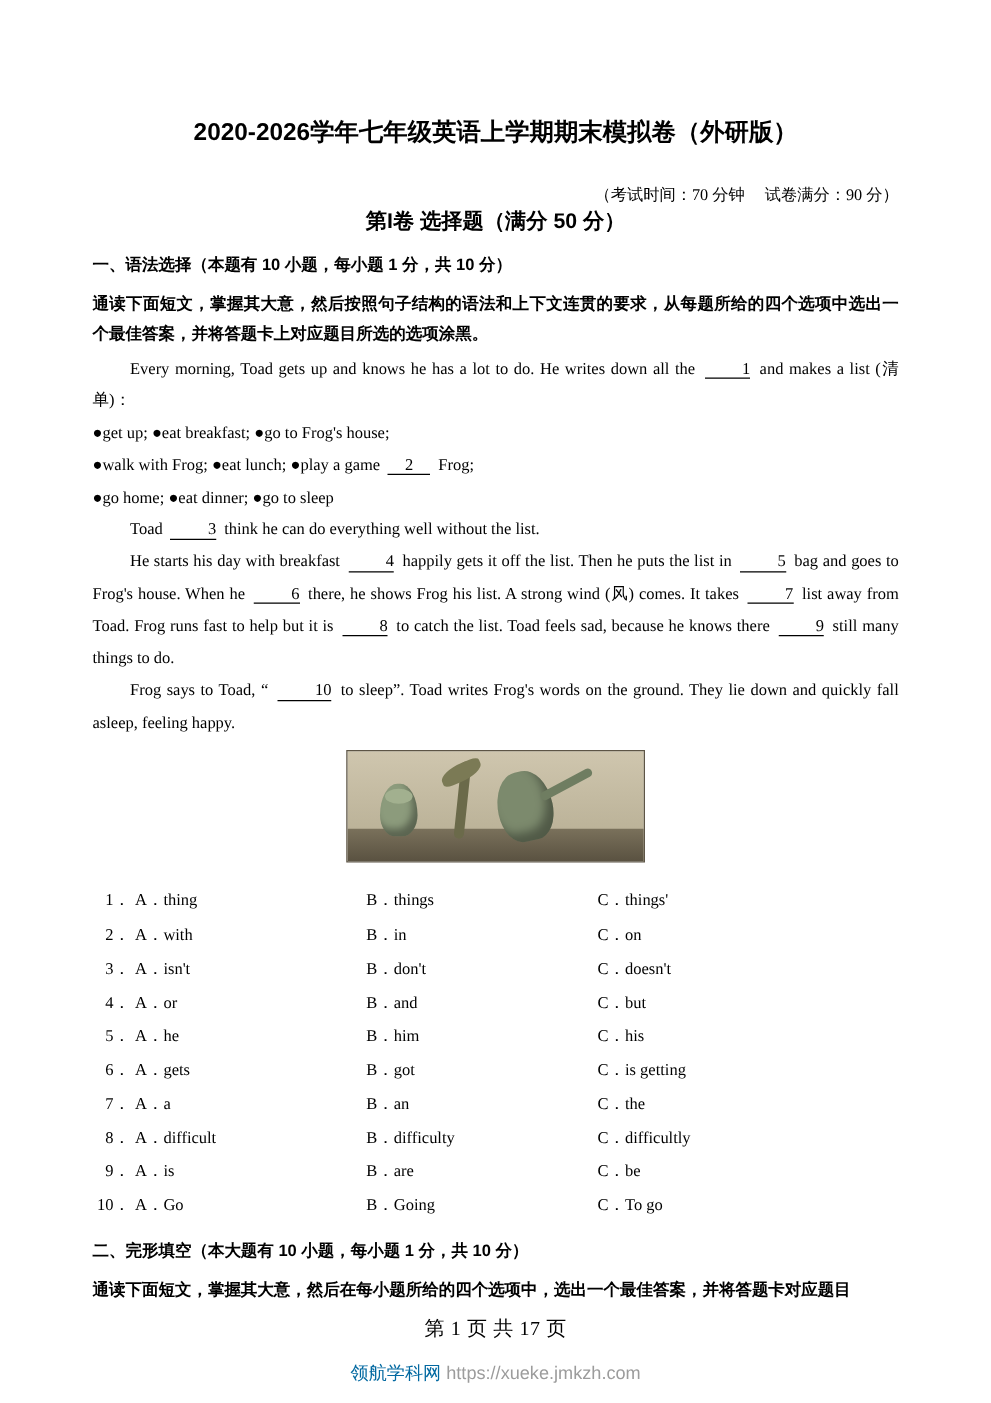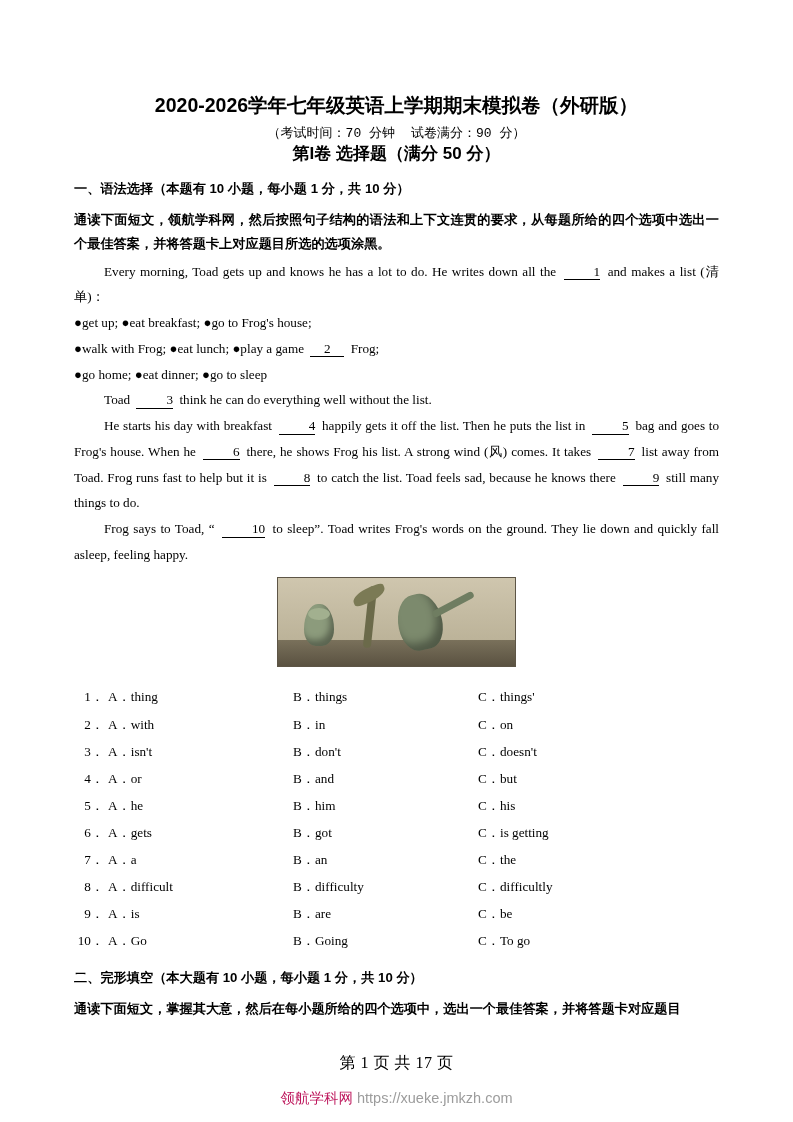--- a/index.html
+++ b/index.html
@@ -25,24 +25,24 @@
   .doc-title {
     text-align: center;
     font-family: "Liberation Sans", sans-serif;
     font-weight: bold;
     font-size: 19.5px;
     letter-spacing: 0px;
     margin: 20px 0 0 0;
     white-space: nowrap;
   }
   .exam-meta {
-    text-align: center;
+    text-align: right;
     font-size: 13px;
-    margin-top: 5px;
-    font-family: Liberation Mono, monospace;
+    margin-top: 28px;
+    font-family: Liberation Serif, serif;
   }
   .exam-meta .gap {
     display: inline-block;
     width: 16px;
   }
   .section-head {
     text-align: center;
     font-family: "Liberation Sans", sans-serif;
     font-weight: bold;
     font-size: 17px;
@@ -180,38 +180,38 @@
   }
   .watermark {
     position: absolute;
     left: 0; right: 0;
     bottom: 14px;
     text-align: center;
     font-family: "Liberation Sans", sans-serif;
     font-size: 14.5px;
     color: #9c9c9c;
   }
-  .watermark .wm-brand { color: #be185d; }
+  .watermark .wm-brand { color: #0369a1; }
 </style>
 </head>
 <body>
 
 <div class="page">
 
   <h1 class="doc-title">2020-2026学年七年级英语上学期期末模拟卷（外研版）</h1>
 
   <div class="exam-meta">
     <span>（考试时间：70 分钟</span><span class="gap"></span><span>试卷满分：90 分）</span>
   </div>
 
   <div class="section-head">第I卷 选择题（满分 50 分）</div>
 
   <div class="q-head">一、语法选择（本题有 10 小题，每小题 1 分，共 10 分）</div>
 
-  <div class="instruct">通读下面短文，领航学科网，然后按照句子结构的语法和上下文连贯的要求，从每题所给的四个选项中选出一个最佳答案，并将答题卡上对应题目所选的选项涂黑。</div>
+  <div class="instruct">通读下面短文，掌握其大意，然后按照句子结构的语法和上下文连贯的要求，从每题所给的四个选项中选出一个最佳答案，并将答题卡上对应题目所选的选项涂黑。</div>
 
   <div class="passage">
     <p class="indent">
       <span>Every morning, Toad gets up and knows he has a lot to do. He writes down all the</span>
       <span class="blank">1</span>
       <span>and makes a list (清单)：</span>
     </p>
     <p class="bullet-line">●get up;    ●eat breakfast;    ●go to Frog's house;</p>
     <p class="bullet-line">
       <span>●walk with Frog;    ●eat lunch;    ●play a game</span>

